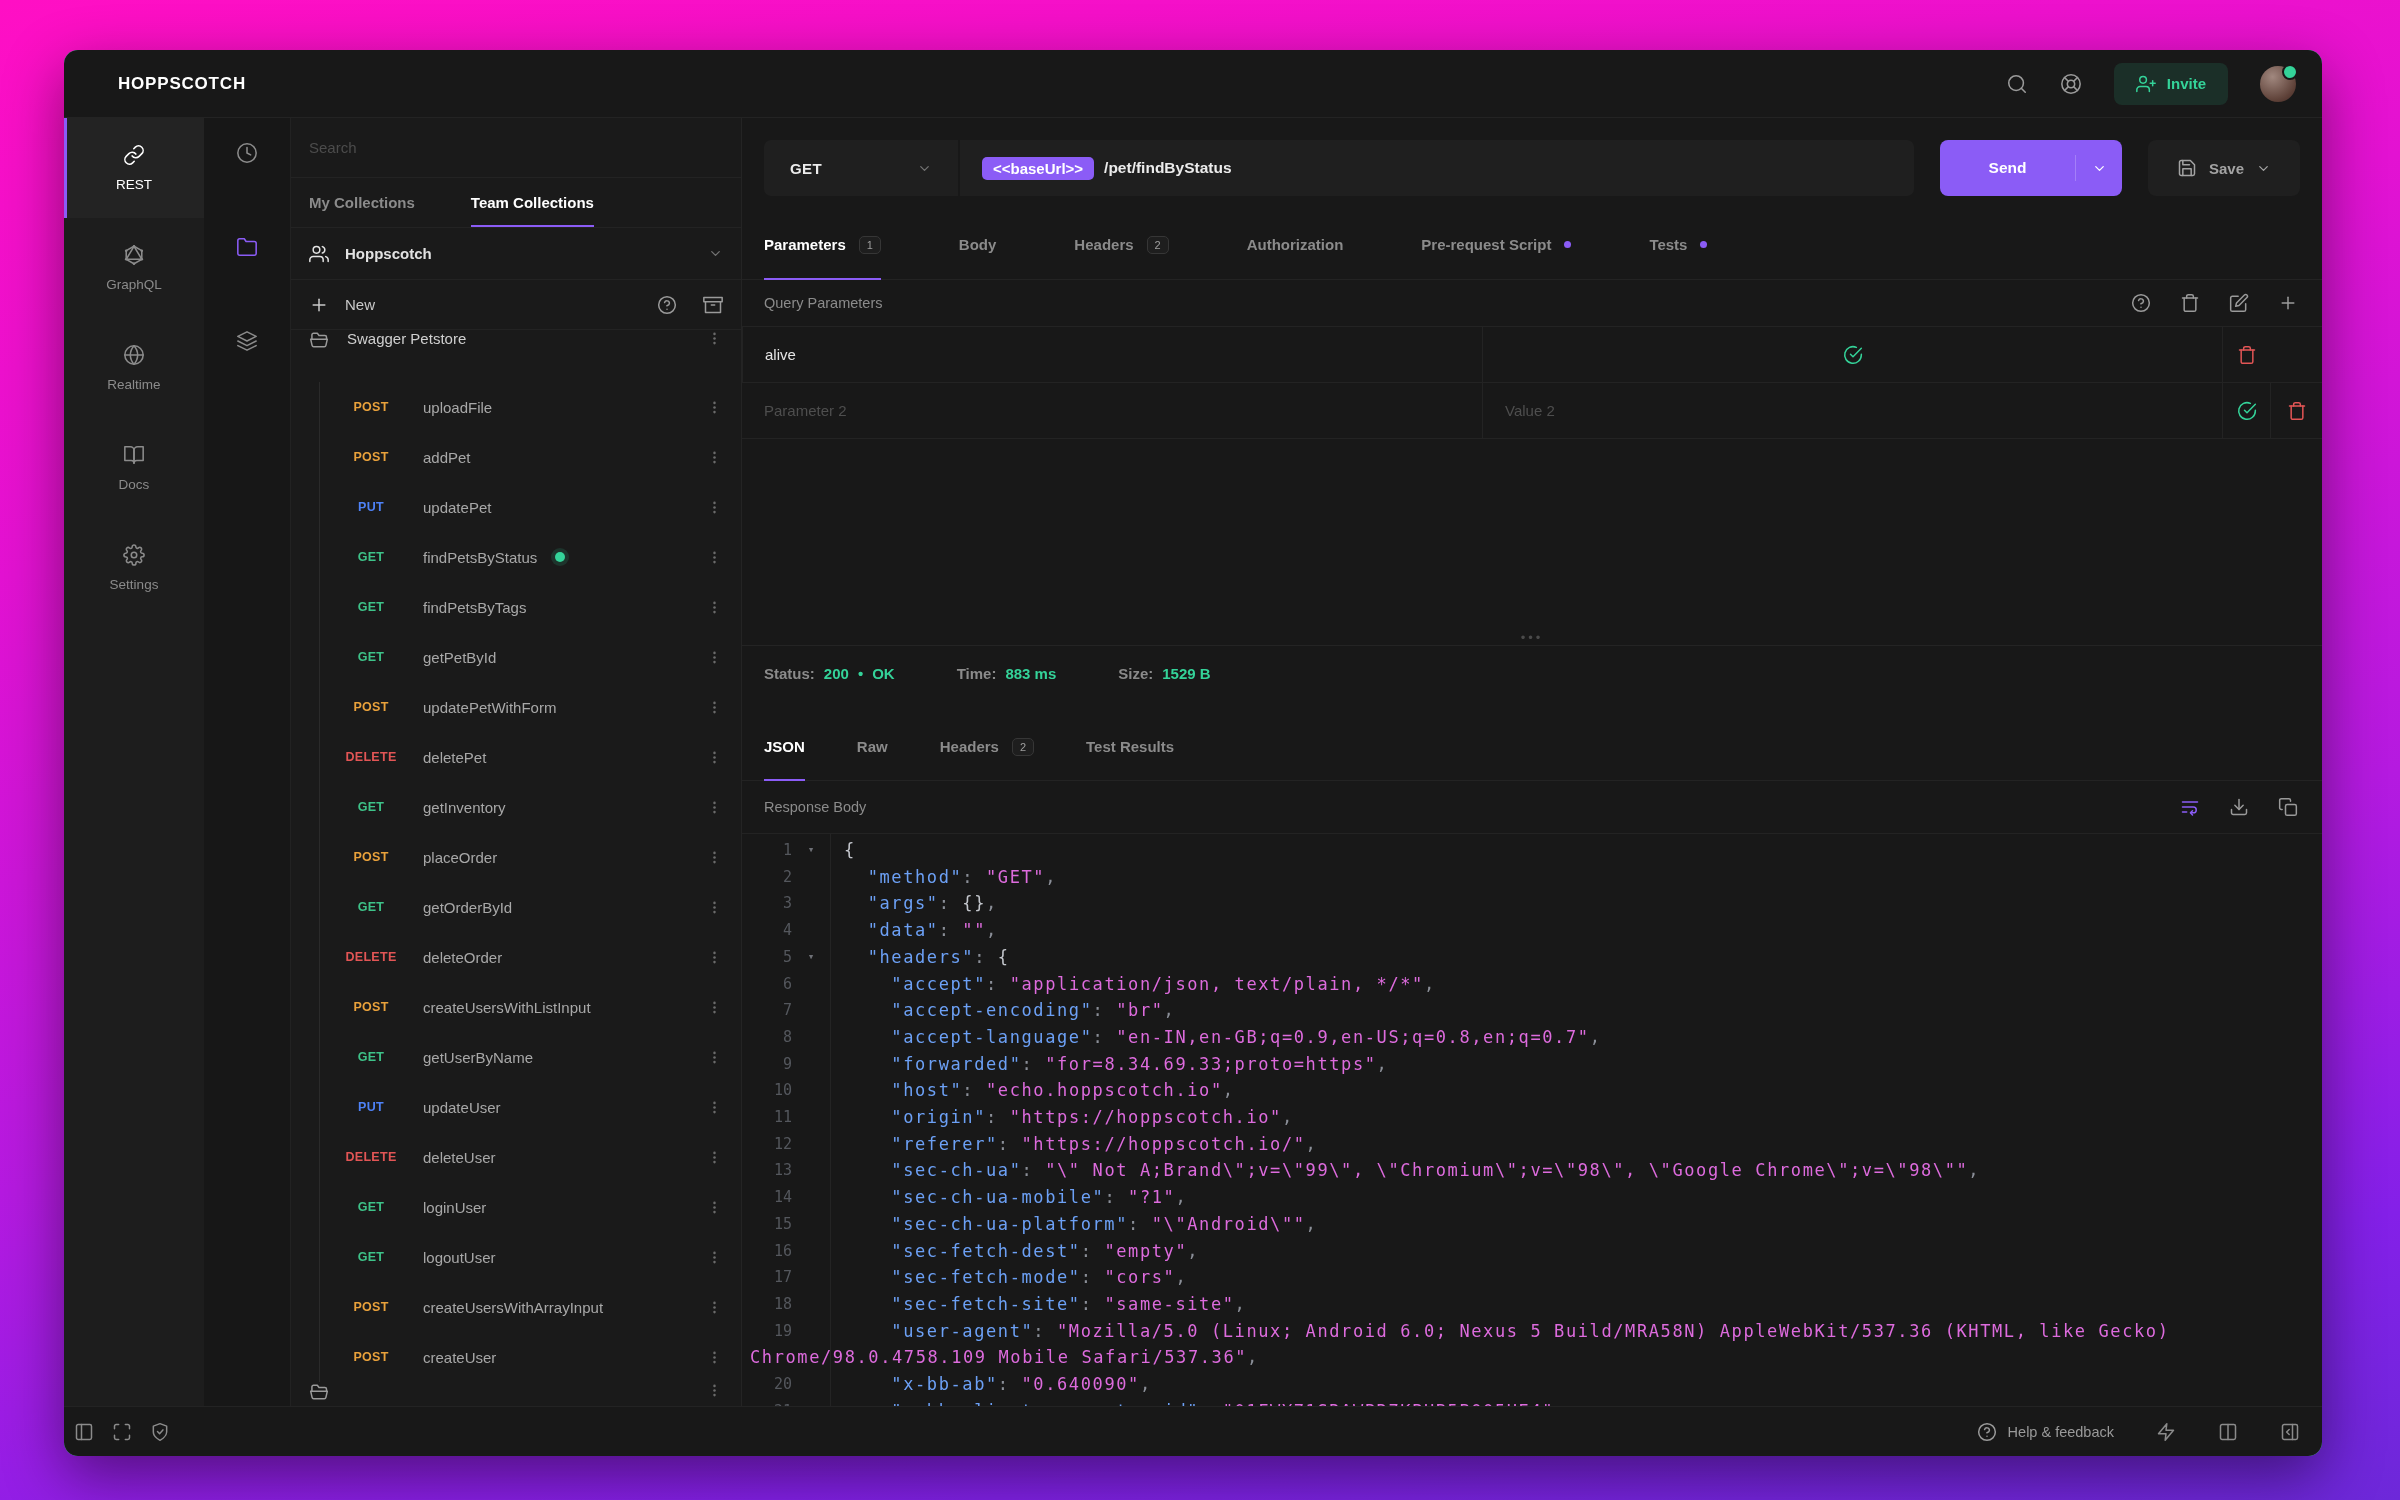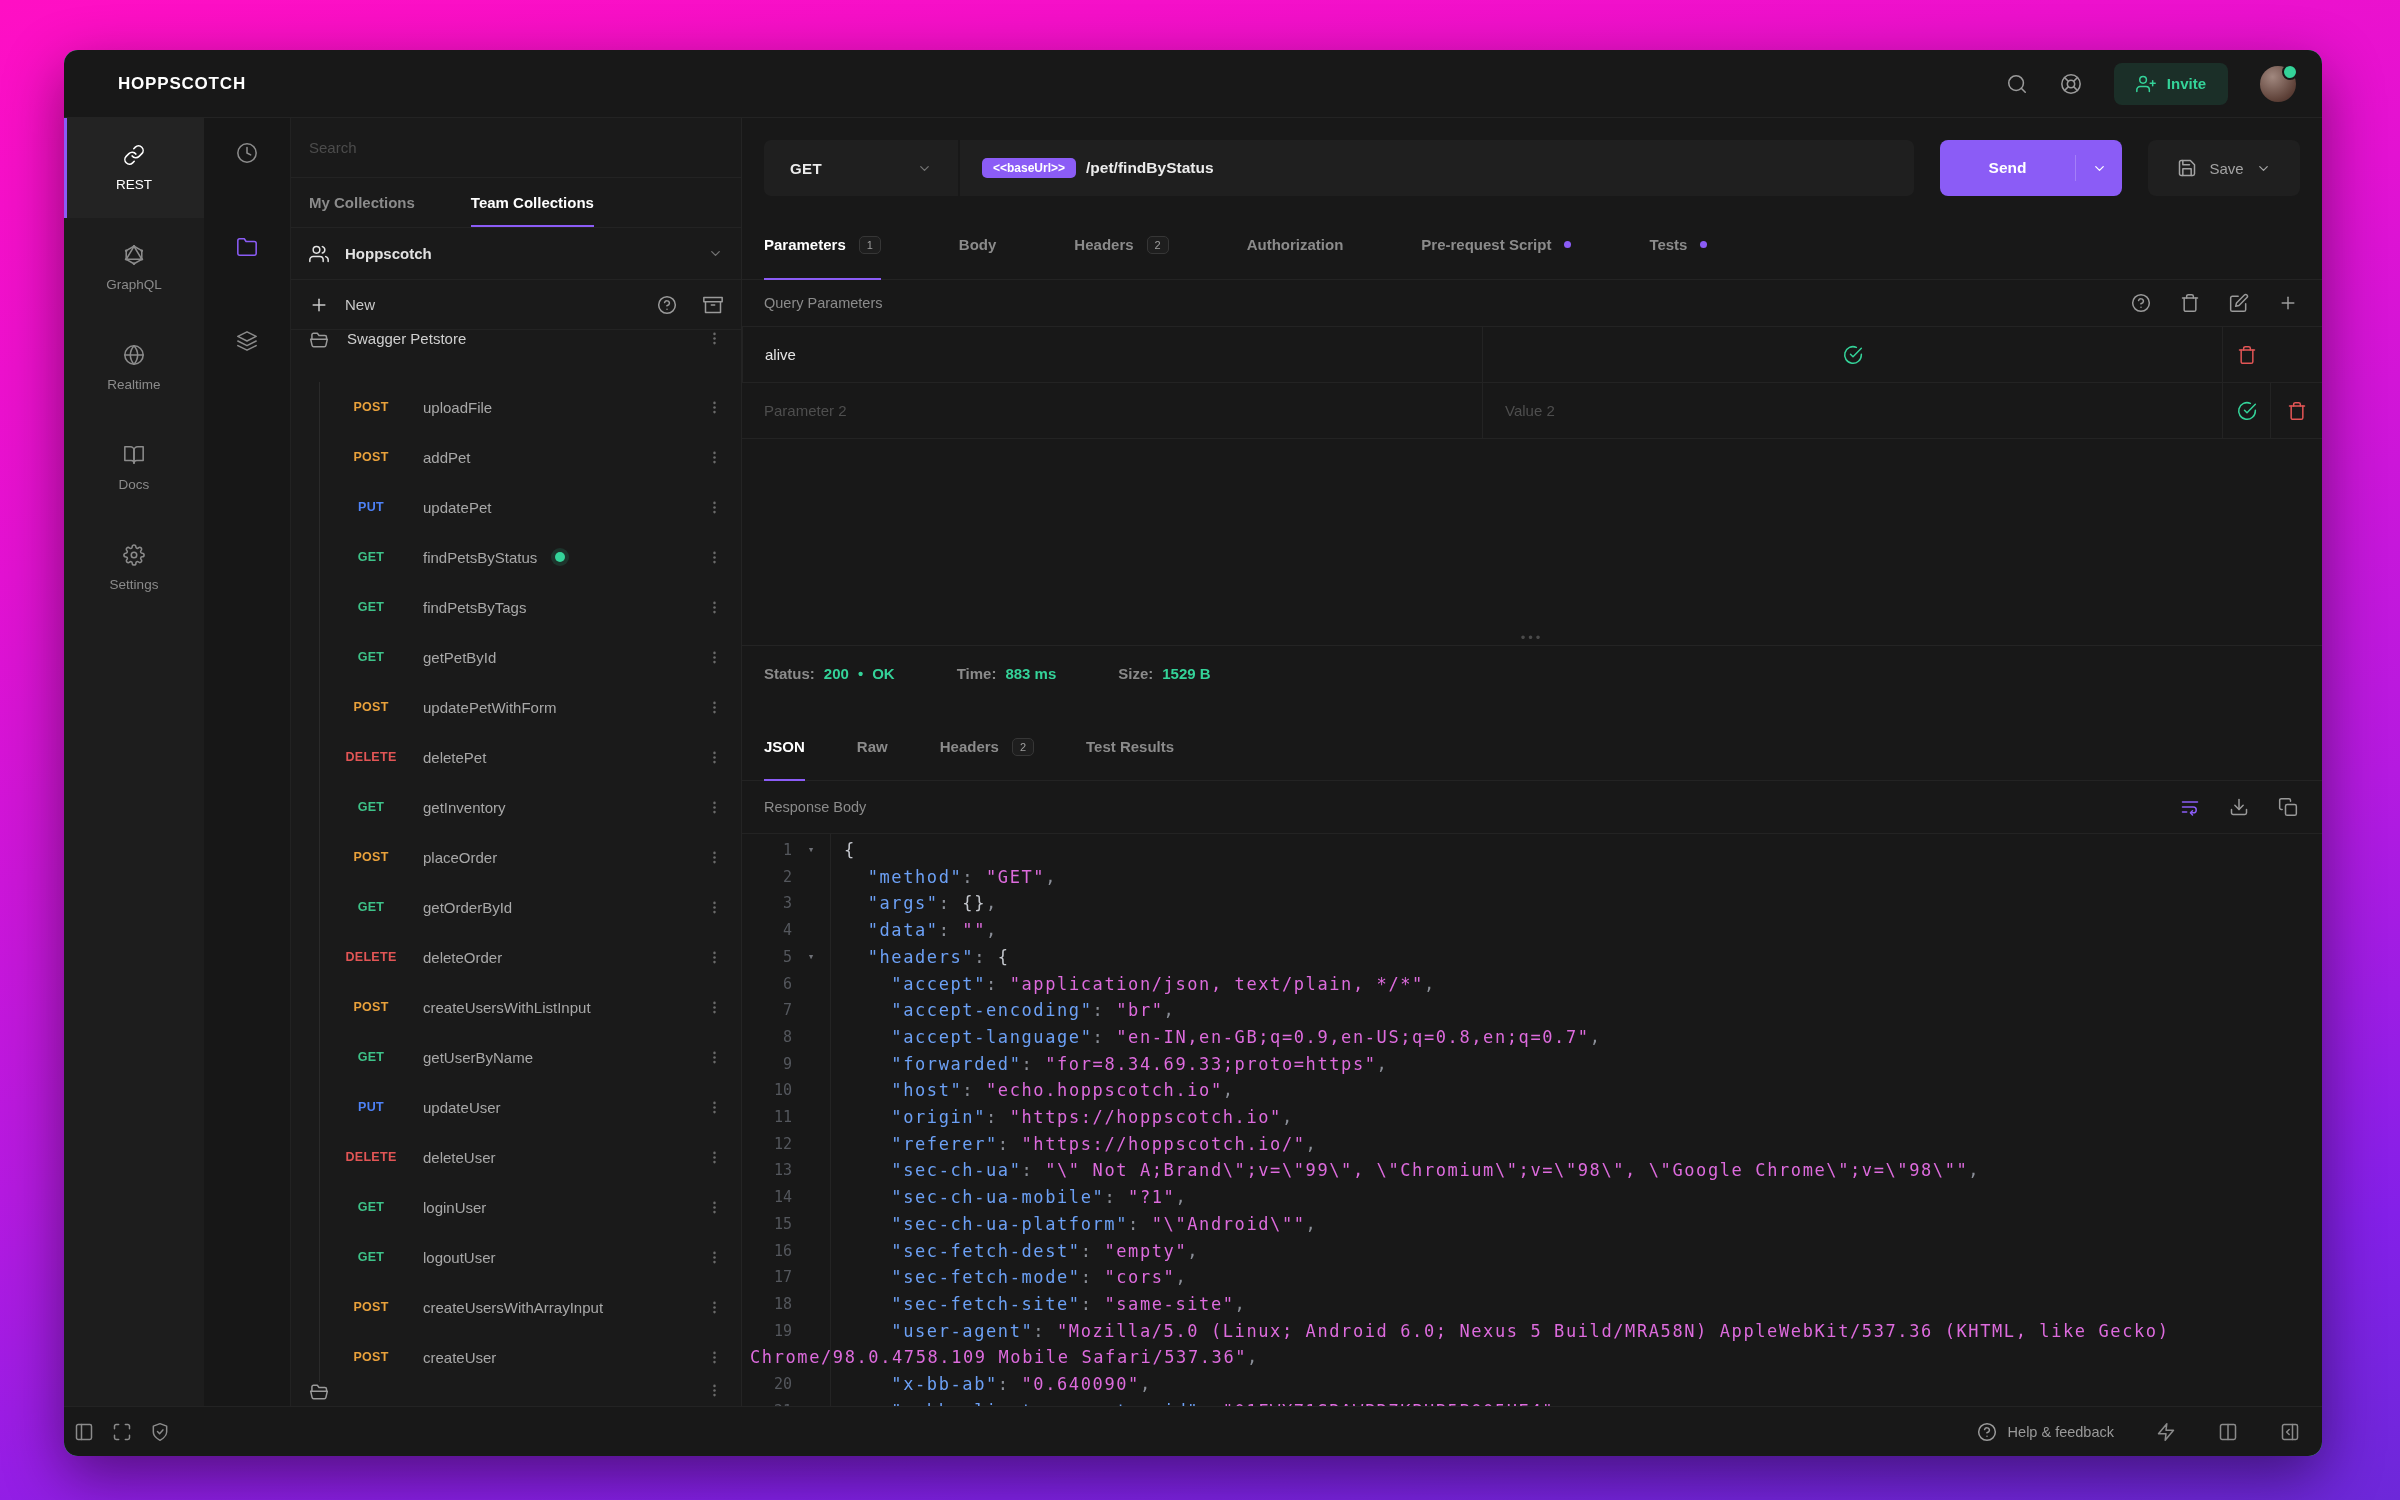--- a/index.html
+++ b/index.html
@@ -63,26 +63,26 @@
   .active-dot{width:10px;height:10px;border-radius:50%;background:#34d399;margin-left:18px;box-shadow:0 0 0 4px rgba(52,211,153,.14)}
   .kebab{margin-left:auto;color:#6b6b6b;cursor:pointer}
 
   
   .main{flex:1;min-width:0;background:#181818;display:flex;flex-direction:column}
   .req-bar-wrap{padding:22px 22px 0;display:flex;gap:26px;flex:none}
   .url-bar{flex:1;height:56px;background:#1f1f1f;border-radius:7px;display:flex;align-items:center;overflow:hidden}
   .method{width:196px;flex:none;height:100%;display:flex;align-items:center;justify-content:space-between;padding:0 26px;border-right:2px solid #181818;color:#ececec;font-weight:700;font-size:15px;letter-spacing:.4px;cursor:pointer}
   .method .chev{color:#737373}
   .url-field{display:flex;align-items:center;gap:10px;padding:0 22px;font-size:15.5px;color:#ececec;font-weight:600;cursor:text}
-  .chip{background:#8b5cf6;color:#fff;padding:3px 11px;border-radius:5px;font-size:12px;font-weight:600}
+  .chip{background:#8b5cf6;color:#fff;padding:3px 11px;border-radius:5px;font-size:15px;font-weight:600}
   .send-btn{width:182px;height:56px;background:#8b5cf6;border:none;border-radius:8px;display:flex;align-items:center;color:#fff;cursor:pointer;font-family:inherit}
   .send-label{flex:1;text-align:center;font-weight:700;font-size:15.5px;color:#fff}
   .send-sep{width:1px;height:26px;background:rgba(255,255,255,.22)}
   .send-chev{width:46px;display:flex;justify-content:center;color:#fff}
-  .save-btn{width:152px;height:56px;background:#1f1f1f;border:none;border-radius:8px;display:flex;align-items:center;justify-content:center;gap:12px;color:#a3a3a3;font-weight:400;font-size:15px;cursor:pointer;font-family:inherit}
+  .save-btn{width:152px;height:56px;background:#1f1f1f;border:none;border-radius:8px;display:flex;align-items:center;justify-content:center;gap:12px;color:#a3a3a3;font-weight:700;font-size:15px;cursor:pointer;font-family:inherit}
 
   .req-tabs{height:84px;flex:none;display:flex;align-items:flex-end;gap:78px;padding:14px 22px 0;border-bottom:1px solid #232323}
   .tab{display:flex;align-items:center;gap:13px;color:#8b8b8b;font-size:15px;font-weight:600;height:100%;position:relative;cursor:pointer;white-space:nowrap}
   .tab.active{color:#fff}
   .tab.active::after{content:"";position:absolute;left:0;right:0;bottom:-1px;height:2px;background:#8b5cf6}
   .badge{font-size:11px;color:#9f9f9f;border:1px solid #363636;border-radius:5px;padding:2px 7px;background:#1e1e1e;font-weight:400}
   .pdot{width:7px;height:7px;border-radius:50%;background:#8b5cf6}
 
   .qp-header{height:47px;flex:none;display:flex;align-items:center;padding:0 24px 0 22px;border-bottom:1px solid #232323;color:#8b8b8b;font-size:14.5px}
   .qp-icons{margin-left:auto;display:flex;gap:29px;color:#9a9a9a}

